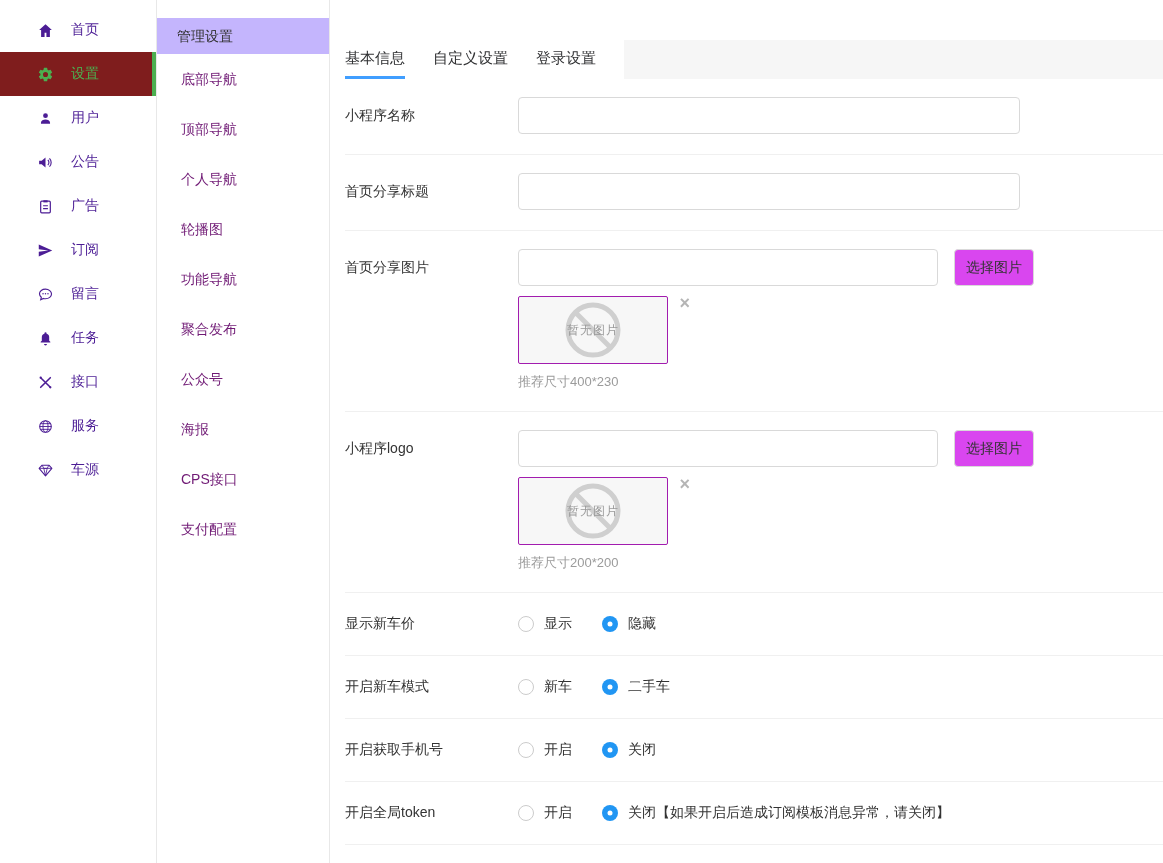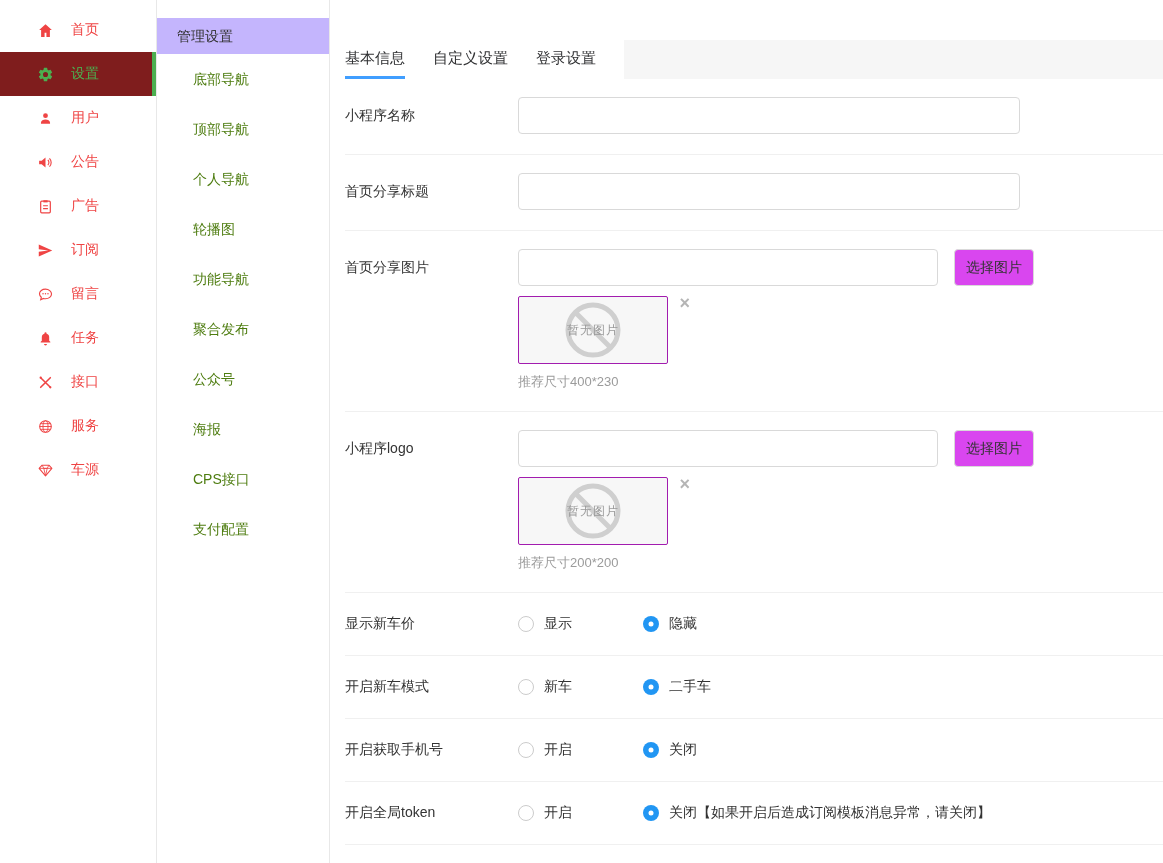--- a/index.html
+++ b/index.html
@@ -3,28 +3,28 @@
 <meta charset="utf-8">
 <style>
   * { margin:0; padding:0; box-sizing:border-box; }
   html,body { width:1163px; height:863px; overflow:hidden; background:#fff;
     font-family:"Liberation Sans","DejaVu Sans",sans-serif; color:#333; }
   .app { display:flex; width:1163px; height:863px; }
 
   
   .sidebar { width:157px; flex:0 0 157px; border-right:1px solid #e8e8e8; padding-top:8px; background:#fff; }
   .side-item { height:44px; display:flex; align-items:center; padding-left:37px; gap:17px;
-    font-size:14px; color:#ef4444; cursor:pointer; }
+    font-size:14px; color:#4c1d95; cursor:pointer; }
   .side-item svg { width:17px; height:17px; flex:0 0 17px; }
   .side-item.active { background:#7f1d1d; color:#4caf50; box-shadow:inset -4px 0 0 #4caf50; }
 
   
   .submenu { width:173px; flex:0 0 173px; border-right:1px solid #e8e8e8; padding-top:18px; background:#fff; }
   .submenu-header { height:36px; line-height:36px; background:#c4b5fd; padding-left:20px; font-size:14px; color:#333; }
-  .submenu-item { height:50px; line-height:50px; padding-left:36px; font-size:14px; color:#4d7c0f; cursor:pointer; }
+  .submenu-item { height:50px; line-height:50px; padding-left:24px; font-size:14px; color:#701a75; cursor:pointer; }
 
   
   .main { flex:1; min-width:0; padding-top:40px; background:#fff; }
   .tab-strip { display:flex; align-items:stretch; height:39px; margin-left:15px; }
   .tab { display:flex; align-items:center; margin-right:28px; font-size:15px; color:#303133;
     border-bottom:3px solid transparent; cursor:pointer; white-space:nowrap; }
   .tab.active { border-bottom-color:#409eff; }
   .tab-filler { flex:1; background:#f6f6f6; }
 
   .form-body { }
@@ -41,21 +41,21 @@
     background:#d946ef; font-size:14px; color:#333; cursor:pointer; }
 
   .thumb-wrap { position:relative; margin-top:10px; width:150px; }
   .thumb { width:150px; height:68px; border:1px solid #a21caf; border-radius:2px; background:#f7f7f7;
     display:flex; align-items:center; justify-content:center; position:relative; }
   .thumb-text { position:absolute; font-size:12px; color:#999; letter-spacing:1px; }
   .thumb-close { position:absolute; right:-22px; top:-2px; color:#b5b5b5; font-size:18px;
     font-weight:bold; line-height:1; cursor:pointer; }
   .thumb-hint { margin-top:9px; font-size:13px; color:#9b9b9b; }
 
-  .radio-group { display:flex; align-items:center;gap:41px; }
+  .radio-group { display:flex; align-items:center; }
   .radio-opt { display:flex; align-items:center; margin-right:30px; font-size:14px; color:#333; cursor:pointer; }
   .radio-circle { width:16px; height:16px; border-radius:50%; border:1px solid #ccc; background:#fff;
     margin-right:10px; position:relative; flex:0 0 16px; }
   .radio-circle.checked { border:none; background:#2196f3; }
   .radio-circle.checked .dot { position:absolute; left:50%; top:50%; width:5px; height:5px;
     border-radius:50%; background:#fff; transform:translate(-50%,-50%); }
 </style>
 </head>
 <body>
 

